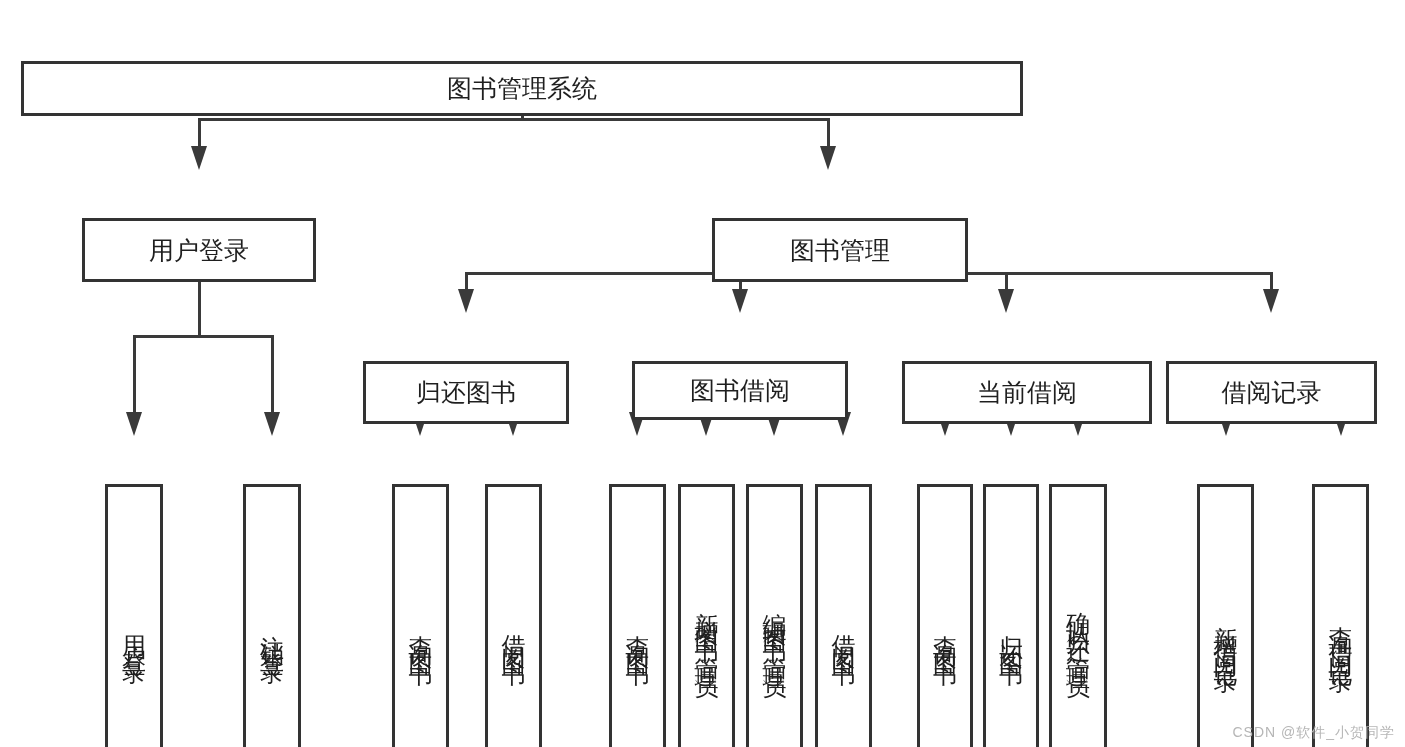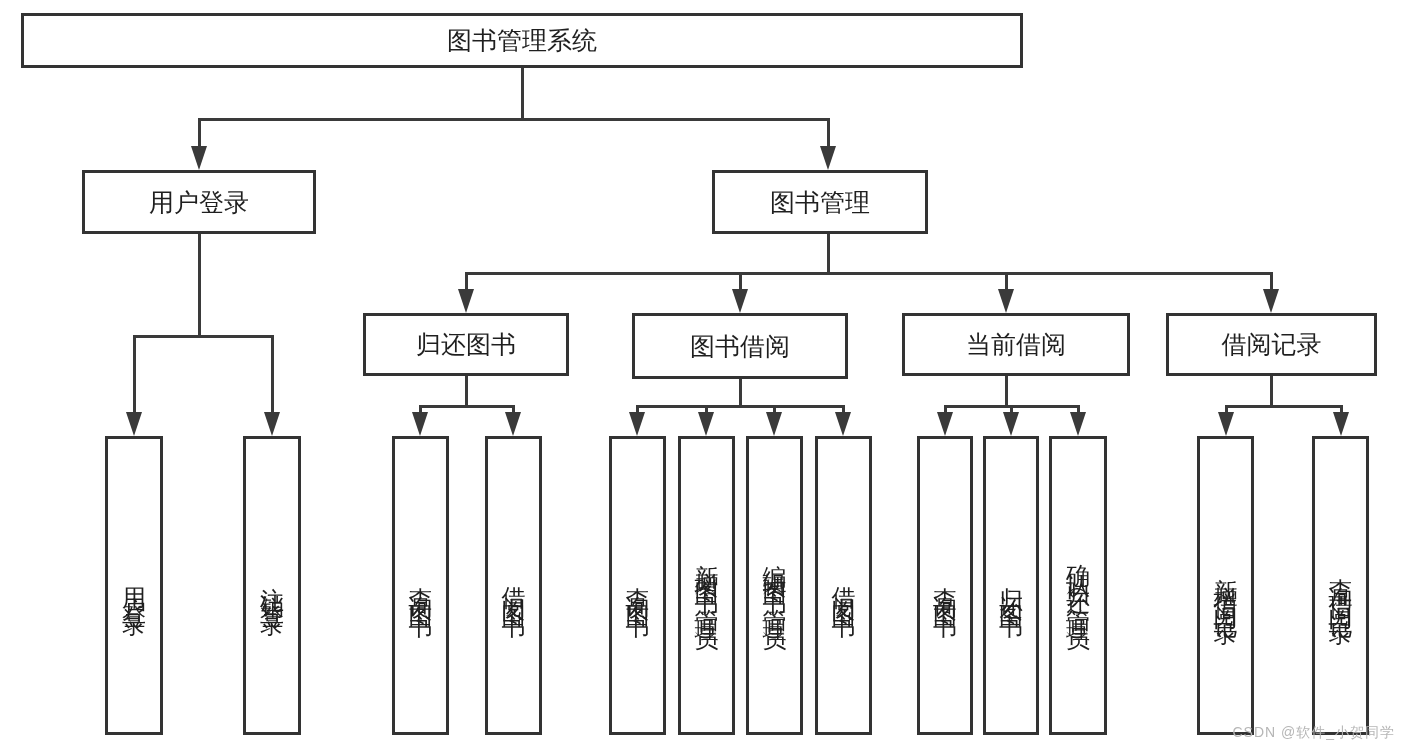--- a/index.html
+++ b/index.html
@@ -13,20 +13,21 @@
   }
   .node {
     position: absolute;
     box-sizing: border-box;
     background: #ffffff;
     border: 3px solid #333333;
     display: flex;
     align-items: center;
     justify-content: center;
     z-index: 2;
+    margin-top: 48px;
   }
   .node .lbl {
     color: #1f1f1f;
     font-size: 25px;
     line-height: 1;
     white-space: nowrap;
   }
   .node.v .lbl {
     writing-mode: vertical-rl;
     letter-spacing: 9px;
@@ -117,30 +118,30 @@
       <div class="edge-line" style="left: 1339.5px; top: 405px; width: 3px; height: 9px;"></div>
       <div class="arrow-head" style="left: 1333px; top: 412px;"></div>
     </div>
   <div id="nodes">
       <div class="node h" style="left: 21px; top: 13px; width: 1002px; height: 55px;">
         <span class="lbl">图书管理系统</span>
       </div>
       <div class="node h" style="left: 82px; top: 170px; width: 234px; height: 64px;">
         <span class="lbl">用户登录</span>
       </div>
-      <div class="node h" style="left: 712px; top: 170px; width: 216px; height: 64px; text-align: center;">
+      <div class="node h" style="left: 712px; top: 170px; width: 256px; height: 64px; text-align: center;">
         <span class="lbl">图书管理</span>
       </div>
       <div class="node h" style="left: 363px; top: 313px; width: 206px; height: 63px;">
         <span class="lbl">归还图书</span>
       </div>
-      <div class="node h" style="left: 632px; top: 313px; width: 216px; height: 66px;">
+      <div class="node h" style="left: 632px; top: 313px; width: 216px; height: 59px;">
         <span class="lbl">图书借阅</span>
       </div>
-      <div class="node h" style="left: 902px; top: 313px; width: 228px; height: 63px;">
+      <div class="node h" style="left: 902px; top: 313px; width: 250px; height: 63px;">
         <span class="lbl">当前借阅</span>
       </div>
       <div class="node h" style="left: 1166px; top: 313px; width: 211px; height: 63px;">
         <span class="lbl">借阅记录</span>
       </div>
       <div class="node v" style="left: 105px; top: 436px; width: 58px; height: 299px;">
         <span class="lbl">用户登录</span>
       </div>
       <div class="node v" style="left: 243px; top: 436px; width: 58px; height: 299px;">
         <span class="lbl">注销登录</span>

